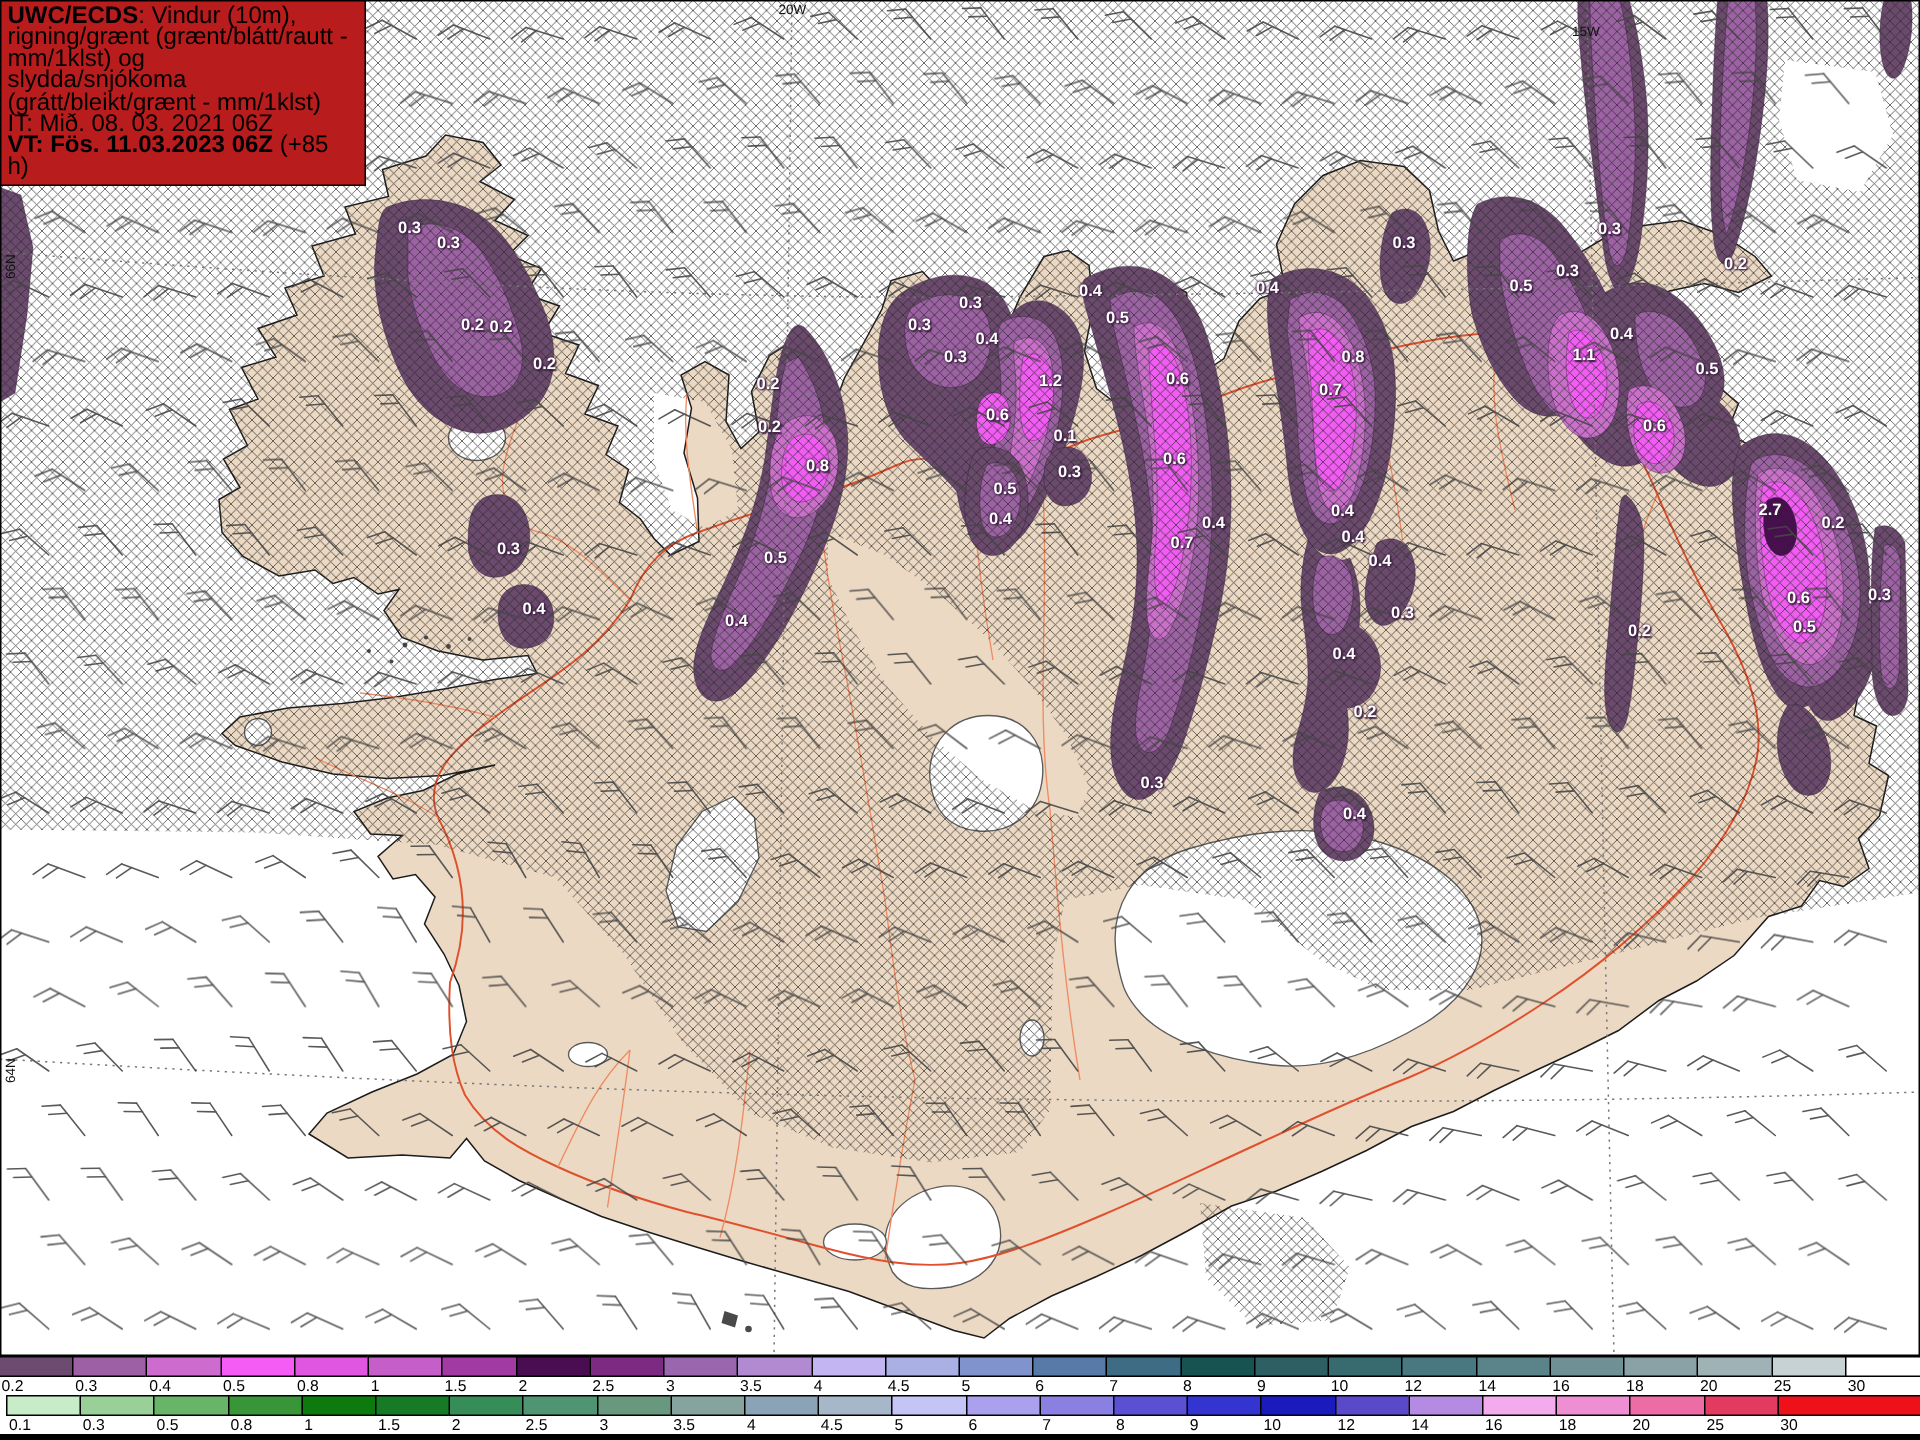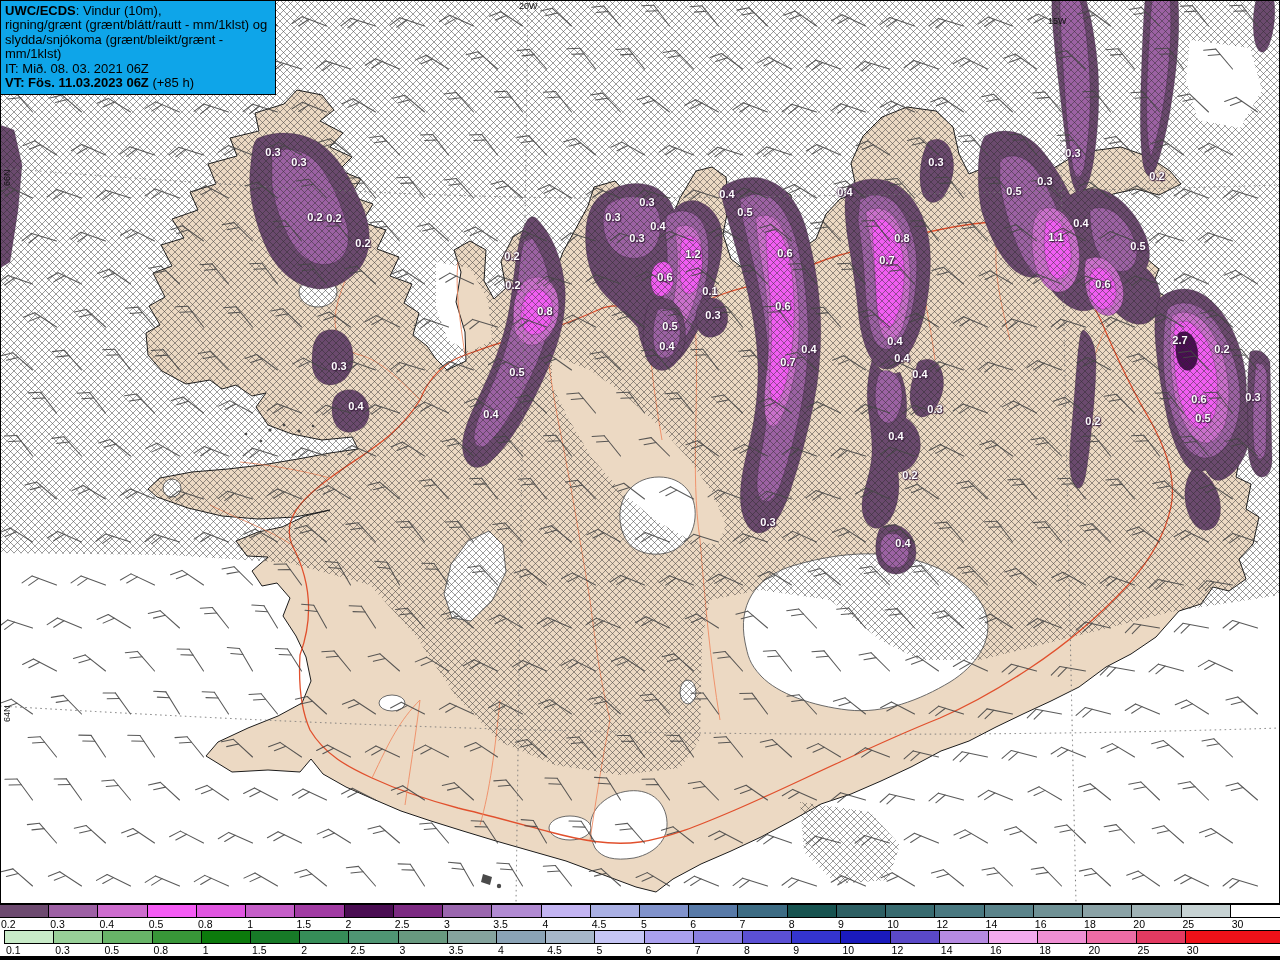--- a/index.html
+++ b/index.html
@@ -4,22 +4,22 @@
 <style>
   html,body{margin:0;padding:0;background:#888;}
   .stage{position:relative;width:1280px;height:960px;background:#fff;overflow:hidden;
          font-family:"Liberation Sans","DejaVu Sans",sans-serif;}
   .map{position:absolute;left:0;top:0;width:1280px;height:904px;}
   svg{display:block}
   
   .lv0{fill:var(--lv0)} .lv1{fill:var(--lv1)} .lv2{fill:var(--lv2)}
   .lv3{fill:var(--lv3)} .lv4{fill:var(--lv4)}
   .blob{stroke:rgba(30,10,35,.35);stroke-width:.6}
-  .legend{position:absolute;left:0;top:0;width:276px;box-sizing:border-box;background:#0ea5e9;
-          border:1px solid #000;padding:3px 6px 4px 4px;font-size:13px;line-height:14.4px;color:#000;z-index:30;}
+  .legend{position:absolute;left:0;top:0;width:244px;box-sizing:border-box;background:#b91c1c;
+          border:1px solid #000;padding:3px 6px 4px 4px;font-size:16px;line-height:14.4px;color:#000;z-index:30;}
   .legend b{font-weight:bold}
   .gridlabel{position:absolute;font-size:9px;color:#111;z-index:5;white-space:nowrap;}
   .gridlabel.rot{transform:rotate(-90deg);transform-origin:0 0;}
   .plabel{position:absolute;width:30px;margin-left:-15px;margin-top:-7px;text-align:center;
           font-size:11px;font-weight:bold;color:#fff;z-index:20;
           text-shadow:0 0 2px #432247,0 0 2px #432247,1px 1px 1px #38203c;}
   .bars{position:absolute;left:0;top:904px;width:1280px;height:56px;background:#fff;z-index:25;}
   .barrow{position:absolute;left:0;width:1280px;height:14px;}
   .barcell{position:absolute;top:0;height:12px;border:1px solid #000;box-sizing:content-box;}
   .barlabels{position:absolute;left:0;width:1280px;height:12px;}
@@ -713,21 +713,21 @@
         <div class="plabel" style="left: 356px; top: 407px;">0.4</div>
         <div class="plabel" style="left: 512px; top: 257px;">0.2</div>
         <div class="plabel" style="left: 513px; top: 286px;">0.2</div>
         <div class="plabel" style="left: 545px; top: 312px;">0.8</div>
         <div class="plabel" style="left: 517px; top: 373px;">0.5</div>
         <div class="plabel" style="left: 491px; top: 415px;">0.4</div>
         <div class="plabel" style="left: 647px; top: 203px;">0.3</div>
         <div class="plabel" style="left: 613px; top: 218px;">0.3</div>
         <div class="plabel" style="left: 658px; top: 227px;">0.4</div>
         <div class="plabel" style="left: 637px; top: 239px;">0.3</div>
-        <div class="plabel" style="left: 693px; top: 255px;">1.2</div>
+        <div class="plabel" style="left: 693px; top: 255px; text-align: right;">1.2</div>
         <div class="plabel" style="left: 665px; top: 278px;">0.6</div>
         <div class="plabel" style="left: 710px; top: 292px;">0.1</div>
         <div class="plabel" style="left: 713px; top: 316px;">0.3</div>
         <div class="plabel" style="left: 670px; top: 327px;">0.5</div>
         <div class="plabel" style="left: 667px; top: 347px;">0.4</div>
         <div class="plabel" style="left: 727px; top: 195px;">0.4</div>
         <div class="plabel" style="left: 745px; top: 213px;">0.5</div>
         <div class="plabel" style="left: 785px; top: 254px;">0.6</div>
         <div class="plabel" style="left: 783px; top: 307px;">0.6</div>
         <div class="plabel" style="left: 809px; top: 350px;">0.4</div>
@@ -764,21 +764,21 @@
         <div class="gridlabel" style="left: 519px; top: 1px;">20W</div>
         <div class="gridlabel" style="left: 1048px; top: 16px;">15W</div>
         <div class="gridlabel rot" style="left: 2px; top: 186px;">66N</div>
         <div class="gridlabel rot" style="left: 2px; top: 722px;">64N</div>
       </div>
   </div>
 
   <div class="legend">
     <div><b>UWC/ECDS</b><span>: Vindur (10m),</span></div>
     <div>rigning/grænt (grænt/blátt/rautt - mm/1klst) og</div>
-    <div>slydda/snjókoma (grænt/bleikt/grænt - mm/1klst)</div>
+    <div>slydda/snjókoma (grátt/bleikt/grænt - mm/1klst)</div>
     <div>IT: Mið. 08. 03. 2021 06Z</div>
     <div><b>VT: Fös. 11.03.2023 06Z</b><span> (+85 h)</span></div>
   </div>
 
   <div class="bars">
     <div class="barrow" id="bar0" style="top:0">
         <div class="barcell" style="left: -1px; width: 49.2308px; background: rgb(109, 74, 112);"></div>
         <div class="barcell" style="left: 48.2308px; width: 49.2308px; background: rgb(157, 96, 164);"></div>
         <div class="barcell" style="left: 97.4615px; width: 49.2308px; background: rgb(205, 108, 206);"></div>
         <div class="barcell" style="left: 146.692px; width: 49.2308px; background: rgb(245, 92, 245);"></div>

